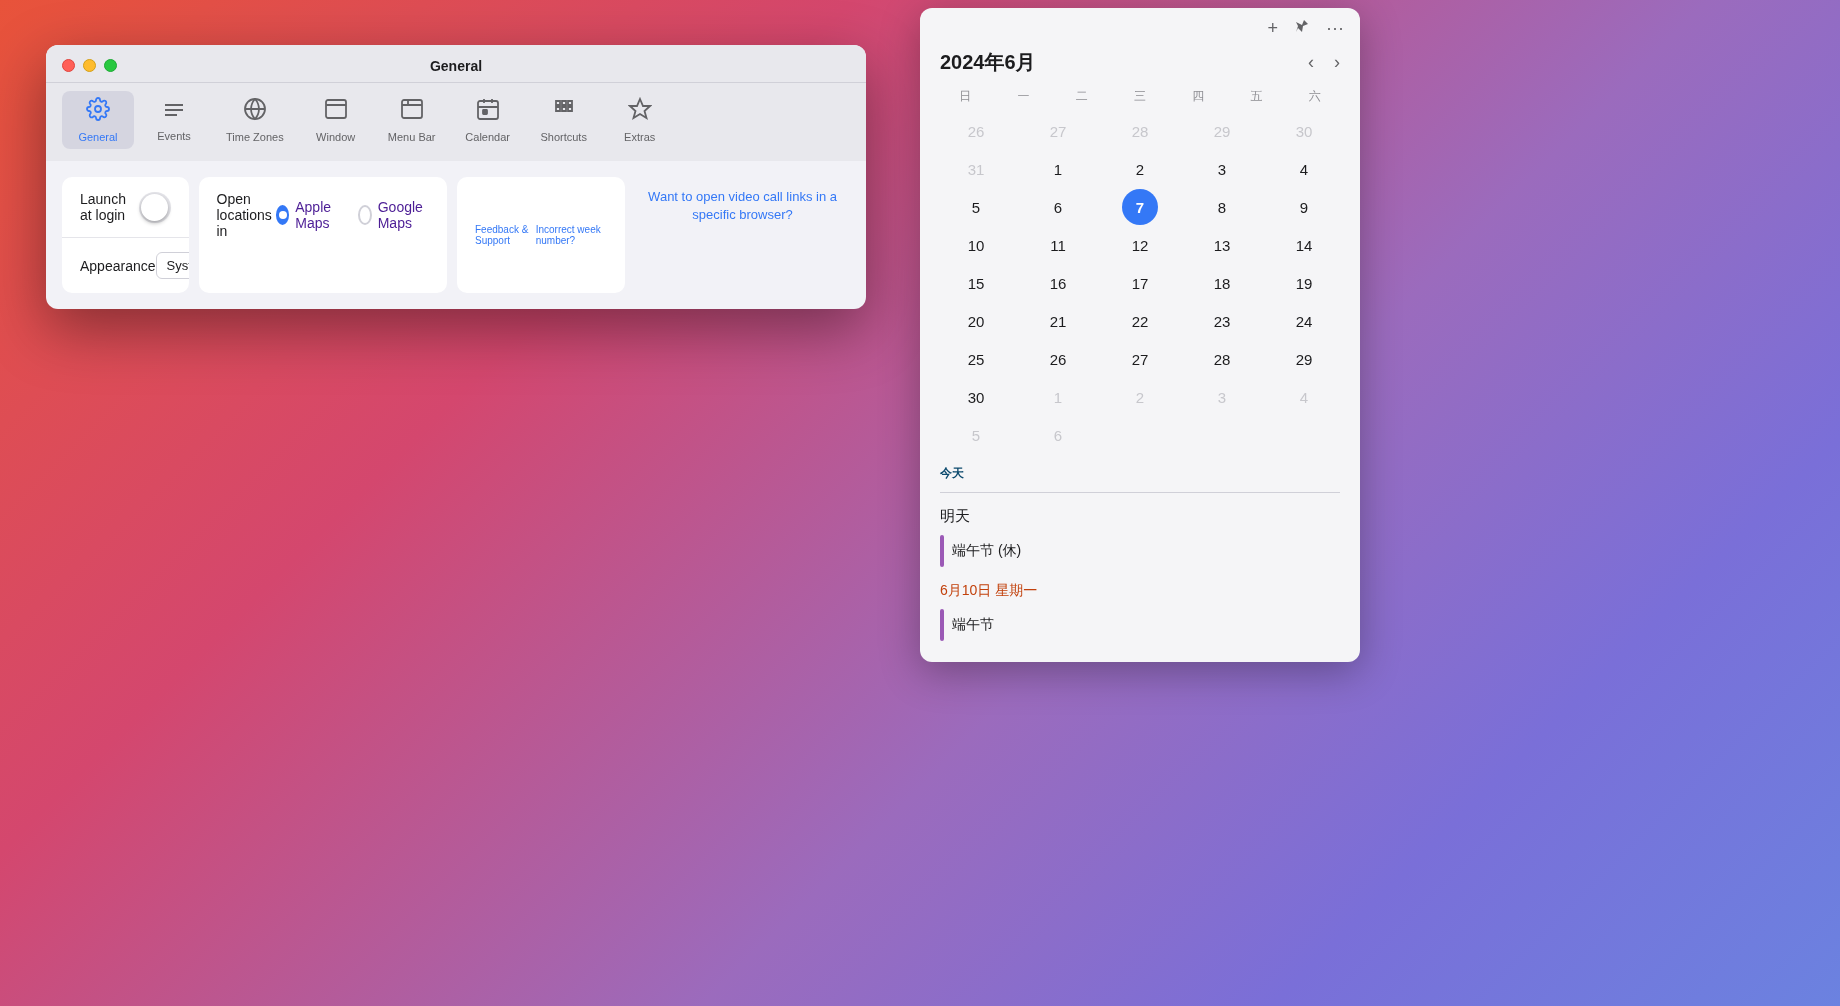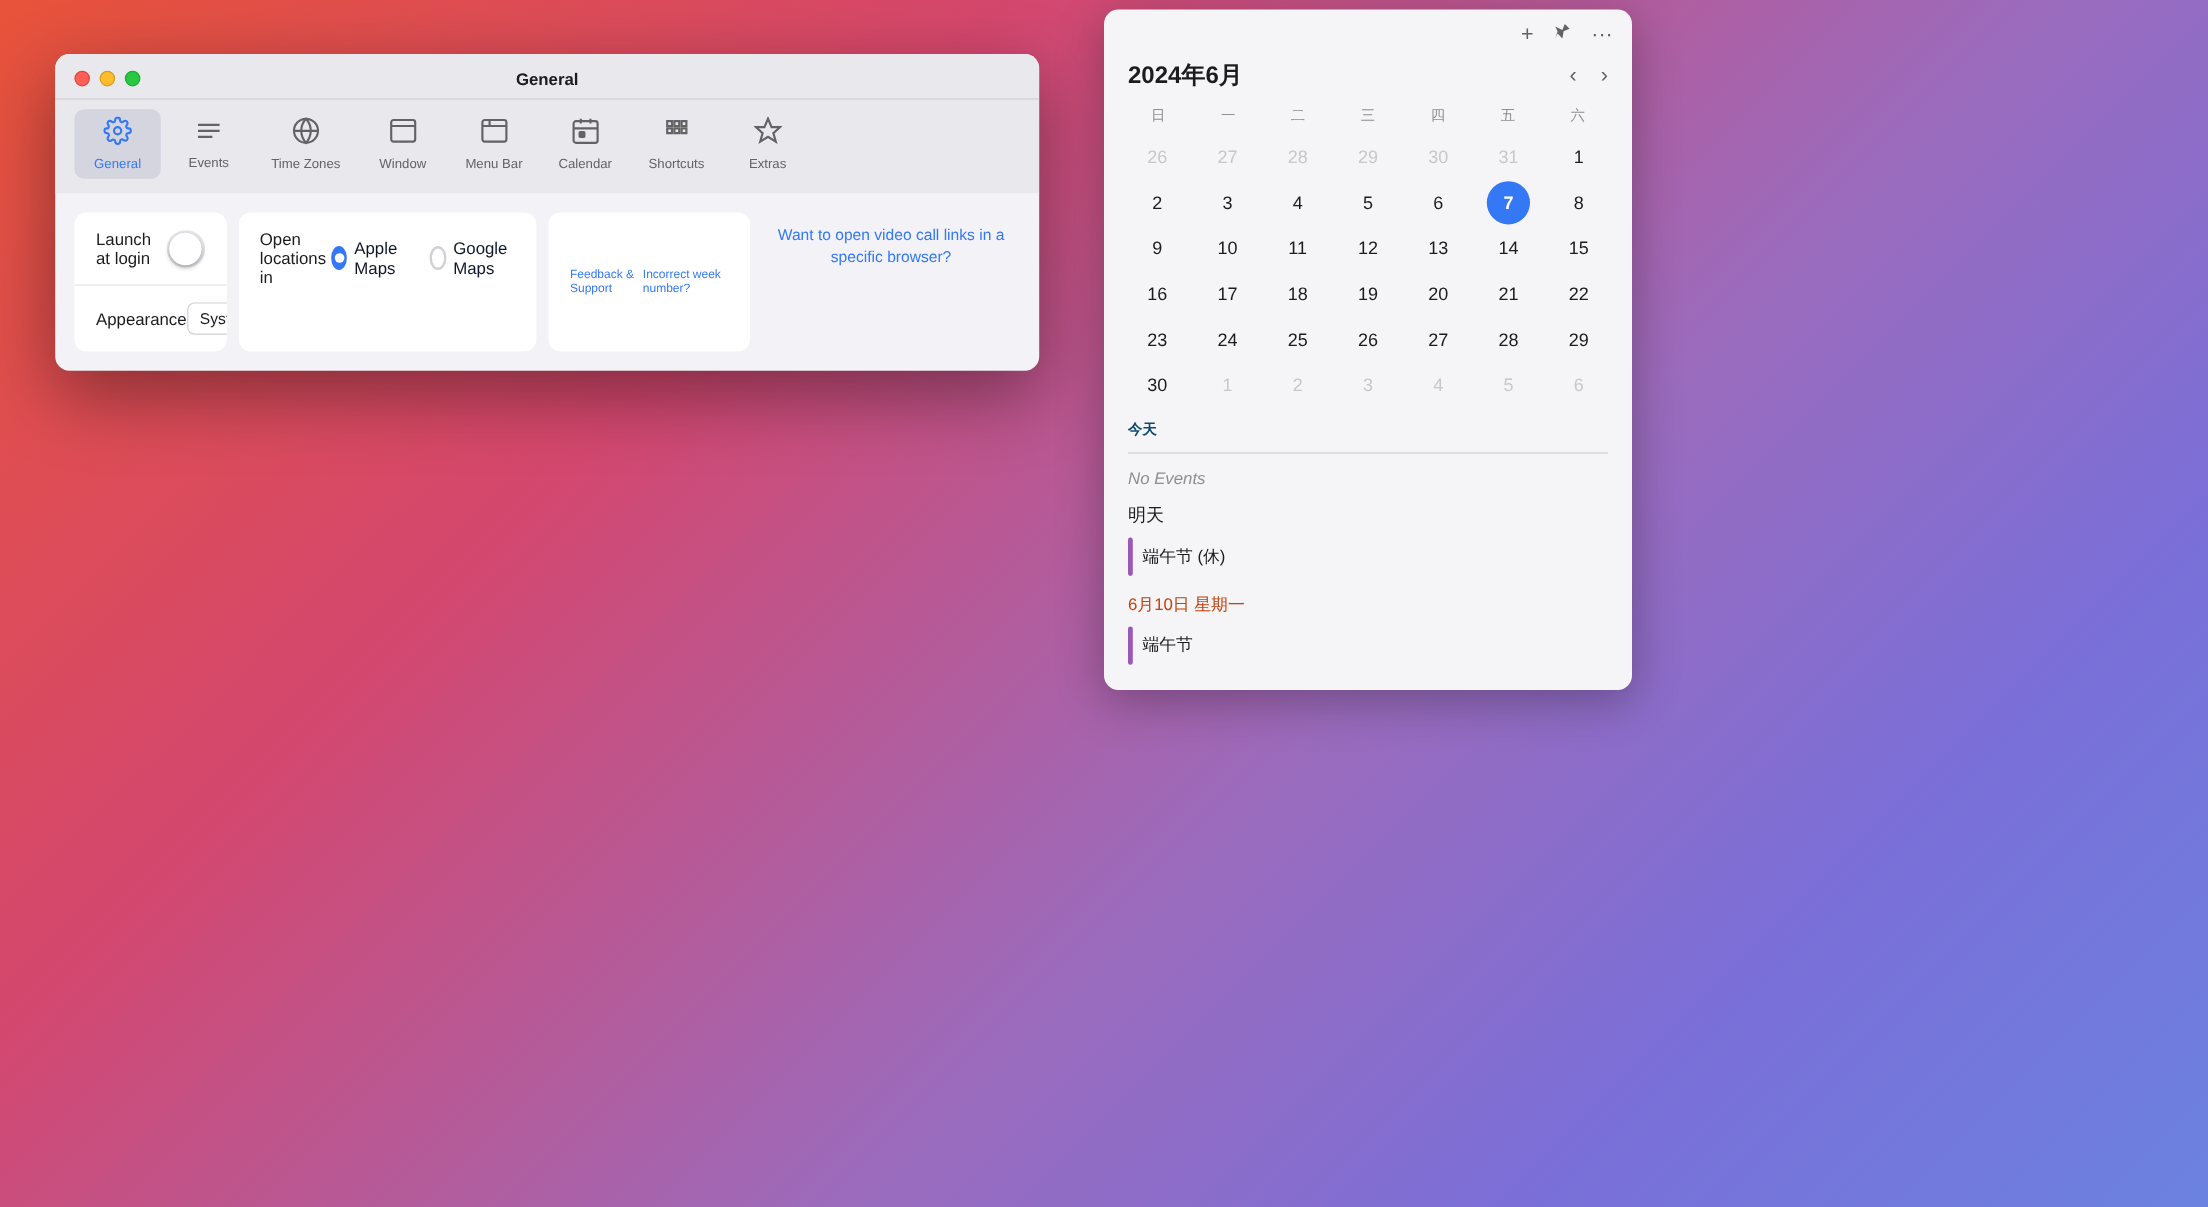--- a/index.html
+++ b/index.html
@@ -207,21 +207,21 @@
     .radio-circle.selected::after {
       content: '';
       width: 8px;
       height: 8px;
       border-radius: 50%;
       background: white;
     }
 
     .radio-label {
       font-size: 14px;
-      color: #0f172a;
+      color: #4c1d95;
     }
 
     
     .links-group {
       background: white;
       border-radius: 10px;
       padding: 14px 18px;
       display: flex;
       justify-content: space-between;
       align-items: center;
@@ -309,21 +309,21 @@
 
     .cal-weekday {
       text-align: center;
       font-size: 12px;
       color: #8e8e93;
       padding: 4px 0;
     }
 
     .cal-days {
       display: grid;
-      grid-template-columns: repeat(7, 1fr);
+      grid-template-columns: repeat(5, 1fr);
       gap: 2px;
     }
 
     .cal-day {
       display: flex;
       align-items: center;
       justify-content: center;
       height: 36px;
       font-size: 15px;
       color: #1c1c1e;
@@ -621,21 +621,20 @@
         <div class="cal-day other-month">4</div>
         <div class="cal-day other-month">5</div>
         <div class="cal-day other-month">6</div>
       </div>
   </div>
 
   <div class="cal-today-section">
     <span class="cal-today-label">今天</span>
   </div>
   <div class="cal-divider"></div>
-  <div class="cal-no-events">No Events</div>
 
   <div class="cal-tomorrow-label">明天</div>
   <div class="cal-event">
     <div class="cal-event-dot"></div>
     <span class="cal-event-title">端午节 (休)</span>
   </div>
 
   <div class="cal-date-label">6月10日 星期一</div>
   <div class="cal-event">
     <div class="cal-event-dot"></div>

